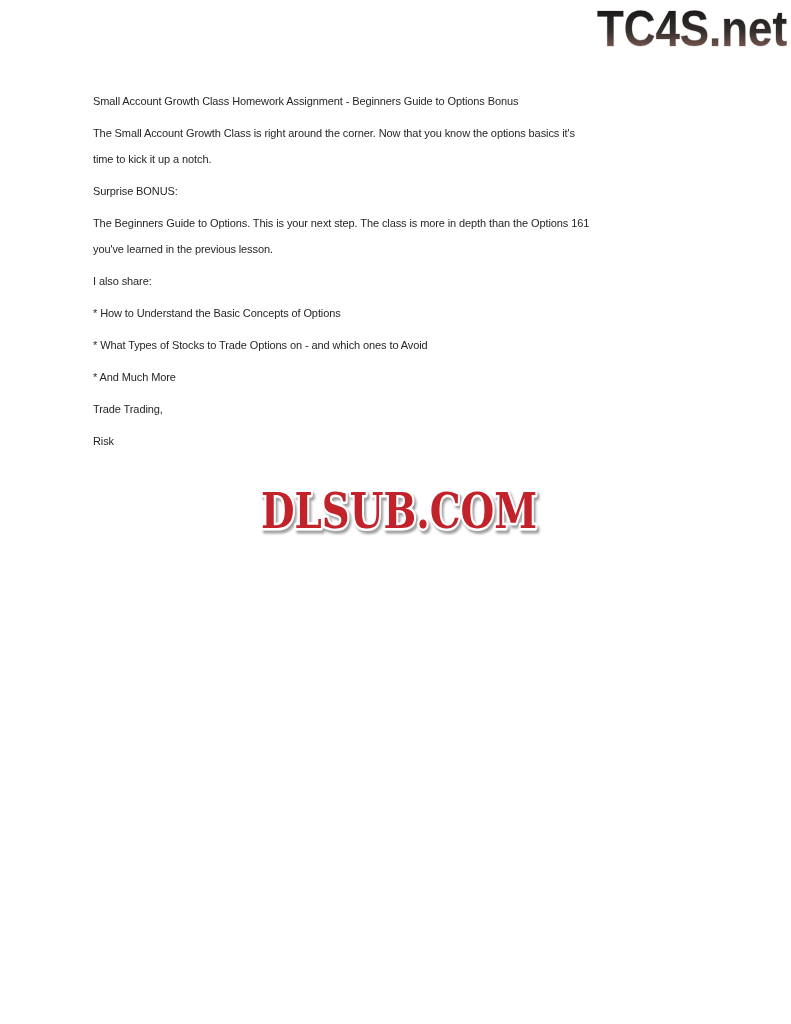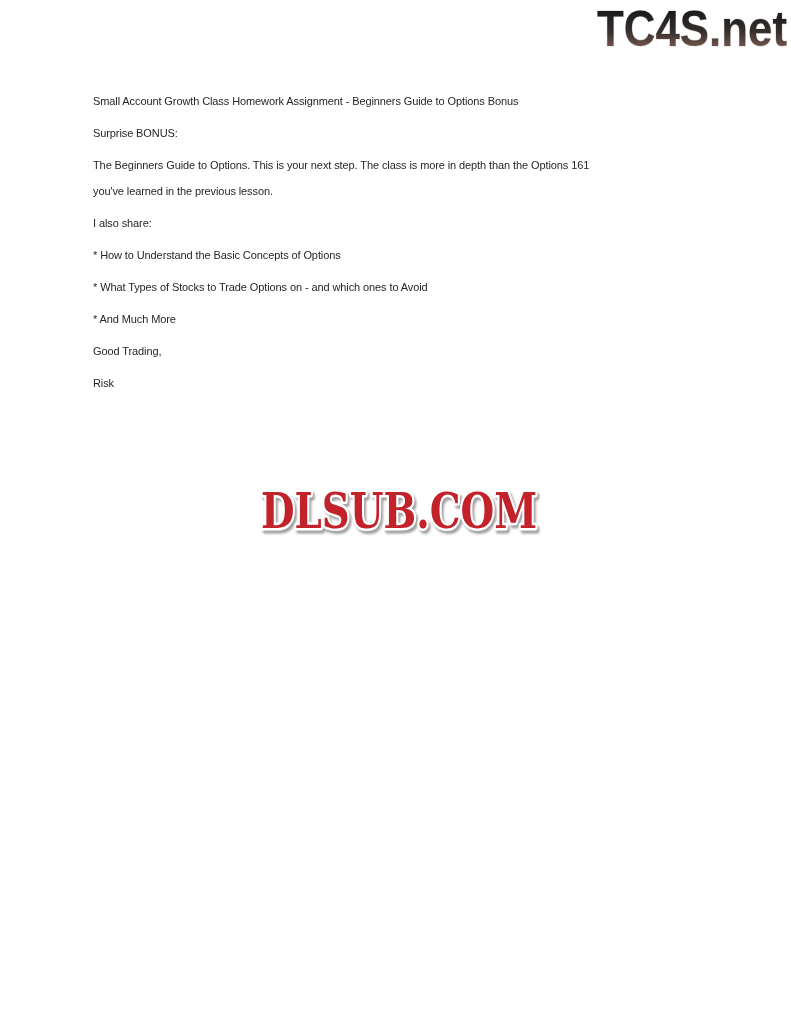--- a/index.html
+++ b/index.html
@@ -51,40 +51,44 @@
       </defs>
       <text x="100" y="46" text-anchor="middle" font-size="50" font-weight="bold" textLength="190" lengthAdjust="spacingAndGlyphs" fill="url(#tc4s-grad)" paint-order="stroke" stroke-width="1" stroke="#d6d2d0">TC4S.net</text>
     </svg>
   </div>
 
   <div class="content">
     <p>
         <span class="ln">Small Account Growth Class Homework Assignment - Beginners Guide to Options Bonus</span>
       </p>
     <p>
+      <span class="ln">The Small Account Growth Class is right around the corner. Now that you know the options basics it's</span>
+      <span class="ln">time to kick it up a notch.</span>
+    </p>
+    <p>
         <span class="ln">Surprise BONUS:</span>
       </p>
     <p>
       <span class="ln">The Beginners Guide to Options. This is your next step. The class is more in depth than the Options 161</span>
       <span class="ln">you've learned in the previous lesson.</span>
     </p>
     <p>
         <span class="ln">I also share:</span>
       </p>
     <p>
         <span class="ln">* How to Understand the Basic Concepts of Options</span>
       </p>
     <p>
         <span class="ln">* What Types of Stocks to Trade Options on - and which ones to Avoid</span>
       </p>
     <p>
         <span class="ln">* And Much More</span>
       </p>
     <p>
-        <span class="ln">Good Trading,</span>
+        <span class="ln">Trade Trading,</span>
       </p>
     <p>
         <span class="ln">Risk</span>
       </p>
   </div>
 
   <div class="logo logo-dlsub">
     <svg width="290" height="58" viewBox="0 0 290 58">
       <defs>
         <filter id="dlsub-shadow" x="-20%" y="-20%" width="140%" height="160%">

